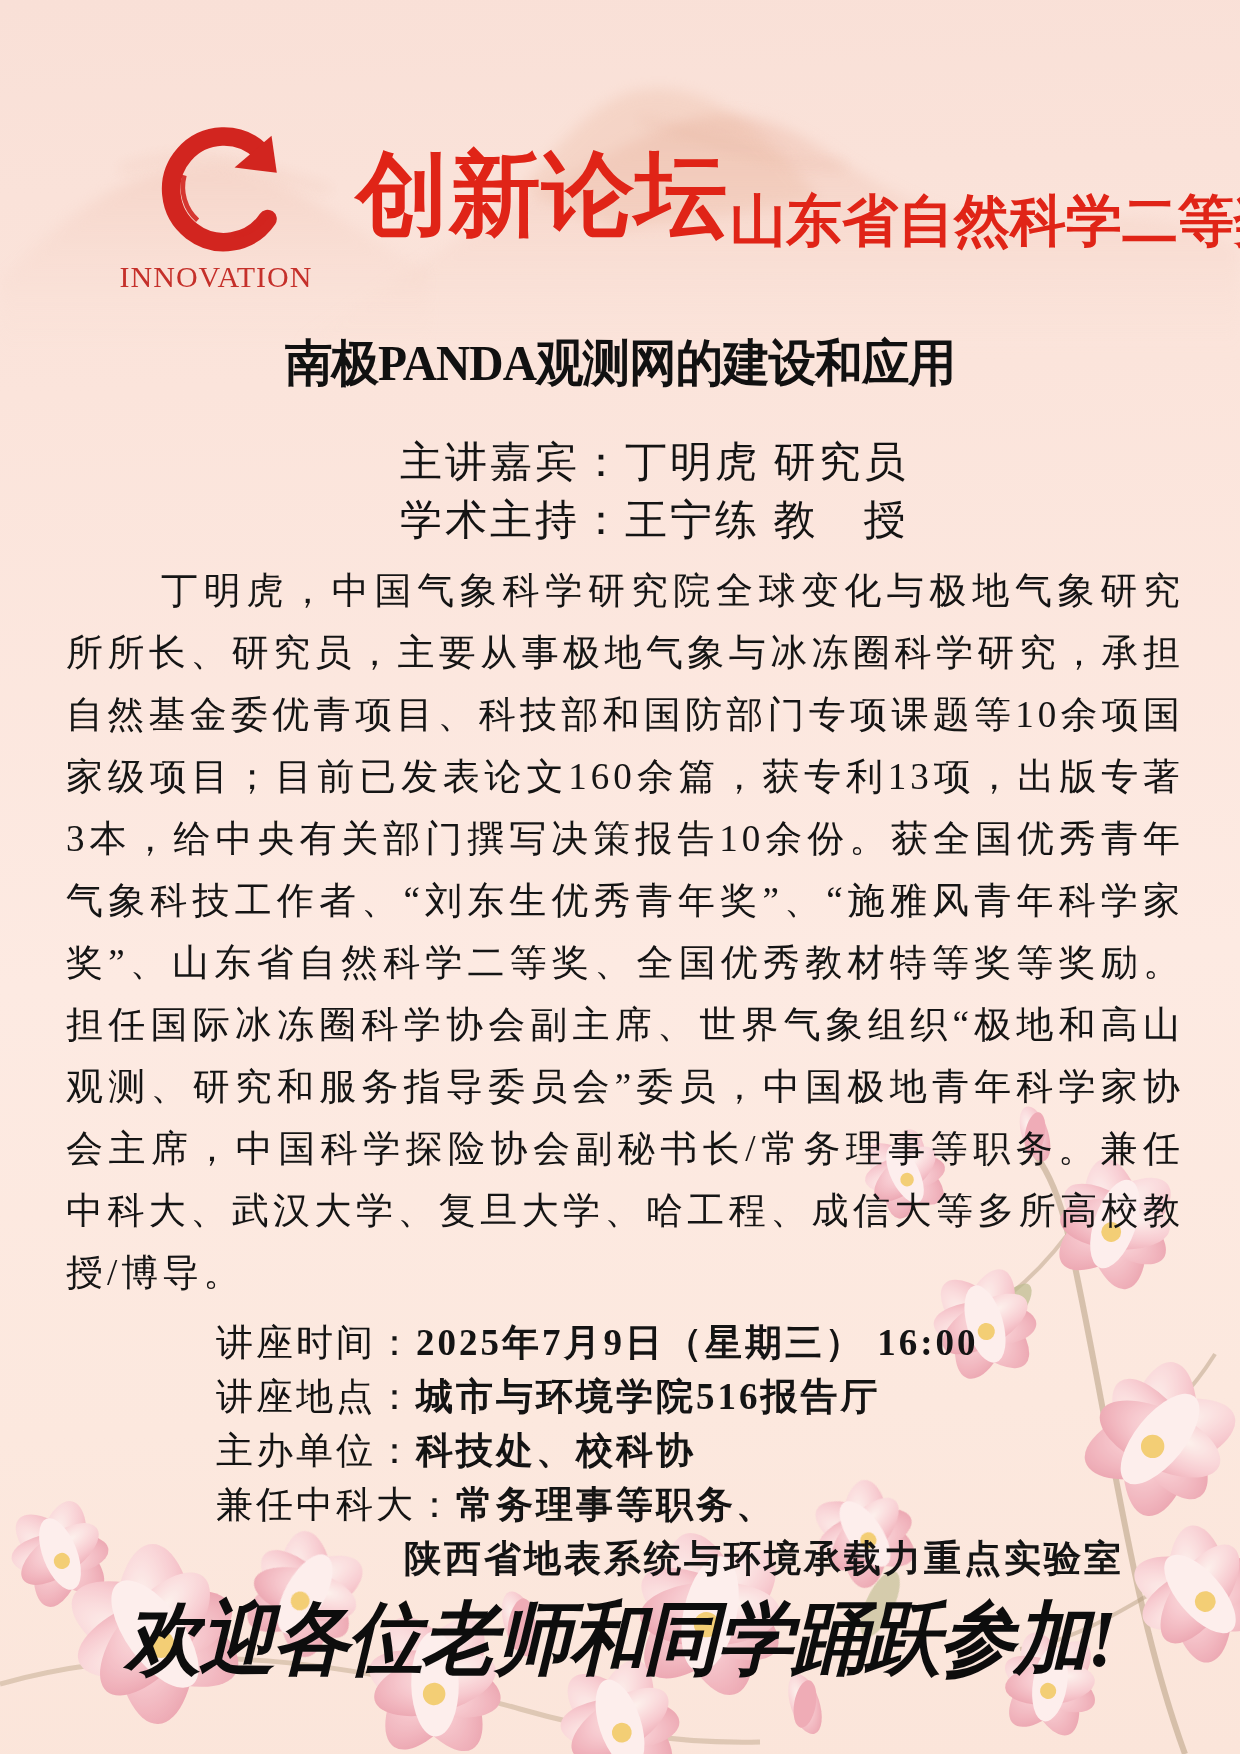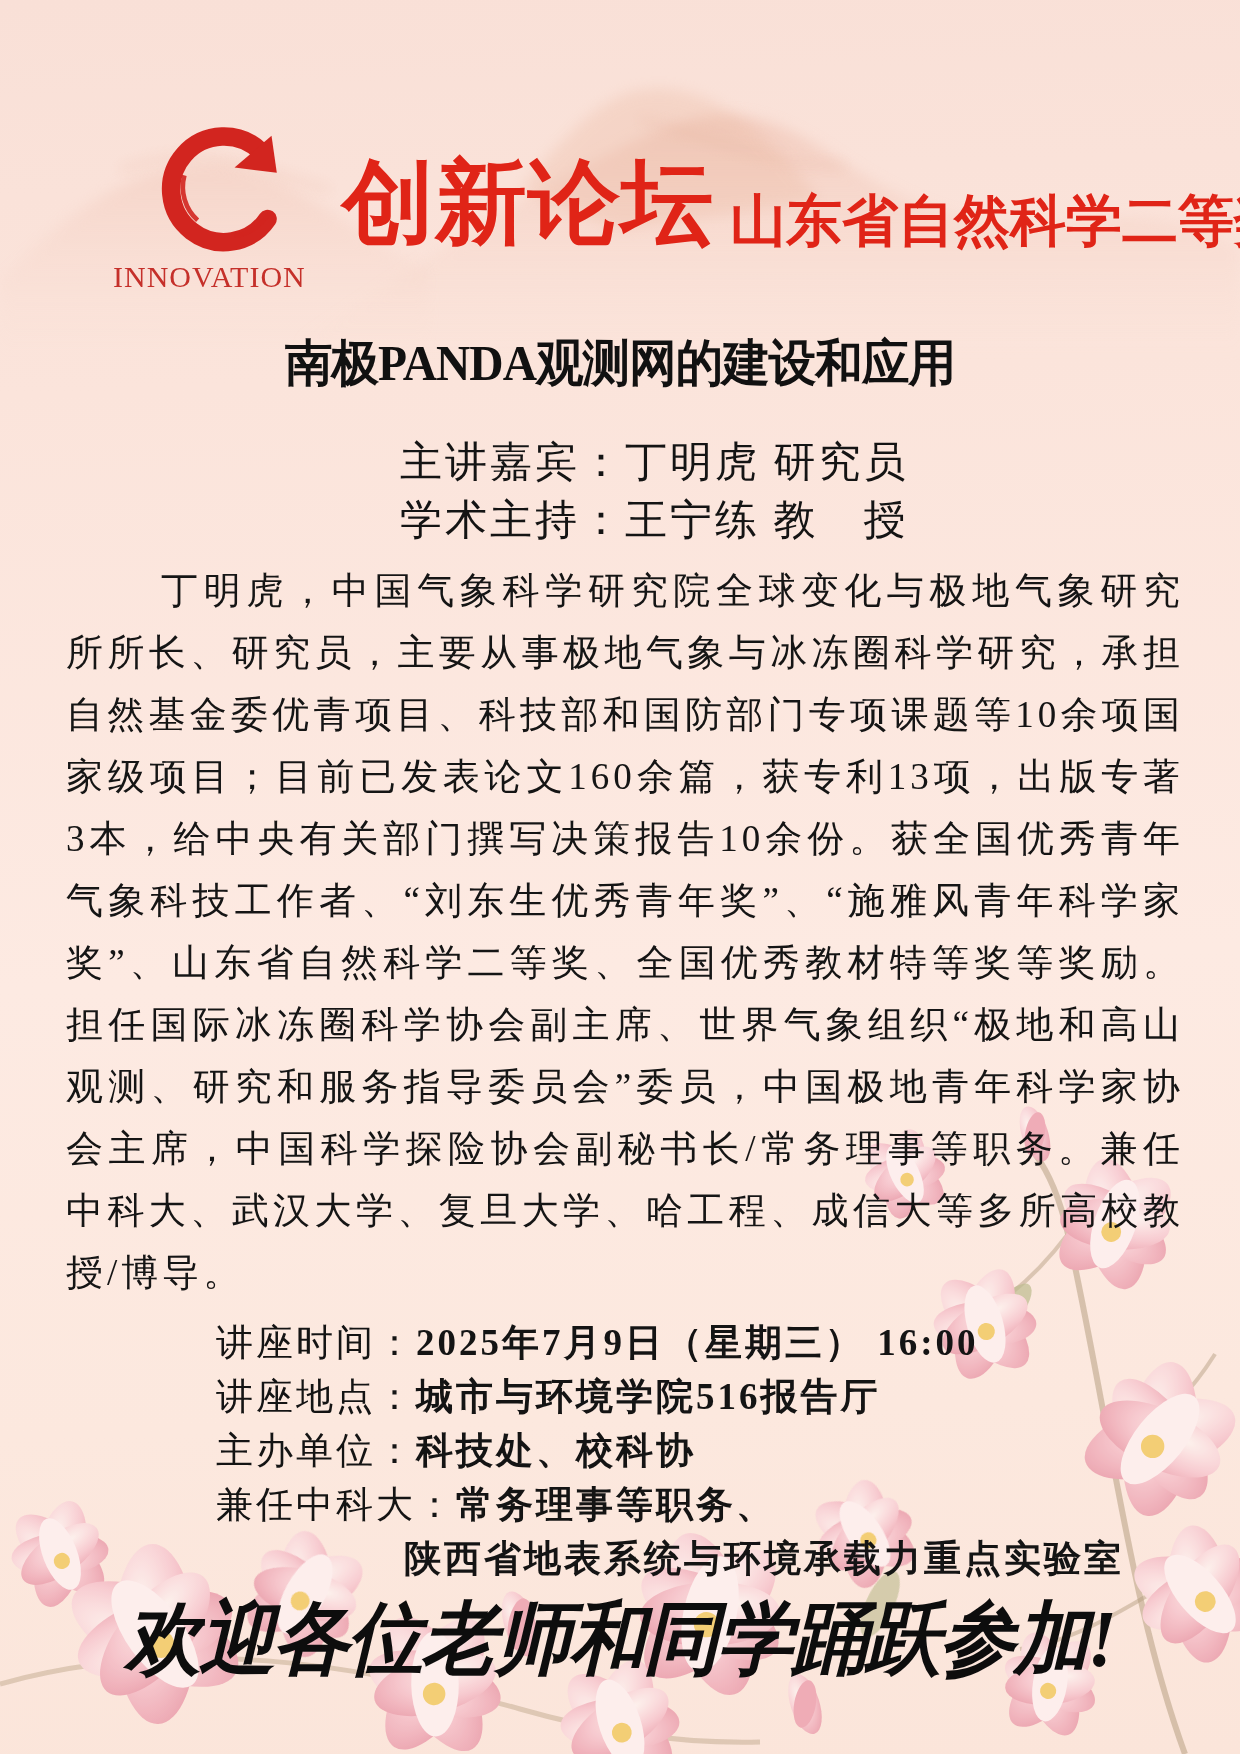--- a/index.html
+++ b/index.html
@@ -8,26 +8,26 @@
     position:relative;width:1240px;height:1754px;overflow:hidden;margin:0 auto;
     background:linear-gradient(178deg,#f9e0d7 0%,#fbe4db 22%,#fdeae2 55%,#fce8de 80%,#fbe5da 100%);
     font-family:"Liberation Serif","DejaVu Serif",serif;color:#141414;
   }
   .deco{position:absolute;pointer-events:none;}
   #mountains{top:0;left:0;width:1240px;height:360px;}
   #flowers{left:0;bottom:0;width:1240px;height:770px;}
   
   .logo-icon{position:absolute;left:158px;top:118px;width:132px;height:136px;}
   .logo-text{
-    position:absolute;left:113px;top:260px;width:240px;
+    position:absolute;left:96px;top:260px;width:240px;text-align:center;
     font-size:30px;letter-spacing:1px;color:#c5302a;font-family:"Liberation Serif",serif;
   }
   .forum-title{
-    position:absolute;left:342px;top:152px;
-    font-family:Liberation Sans, sans-serif;font-weight:700;
+    position:absolute;left:356px;top:152px;
+    font-family:Liberation Mono, monospace;font-weight:700;
     font-size:92px;line-height:100px;color:#e02417;letter-spacing:1px;
   }
   .lecture-number{
     position:absolute;left:730px;top:190px;
     font-family:"Liberation Serif",serif;font-weight:700;
     font-size:56px;line-height:62px;color:#e02417;letter-spacing:0px;white-space:nowrap;
   }
   
   .lecture-title{
     position:absolute;left:0;top:332px;width:1240px;text-align:center;margin:0;

